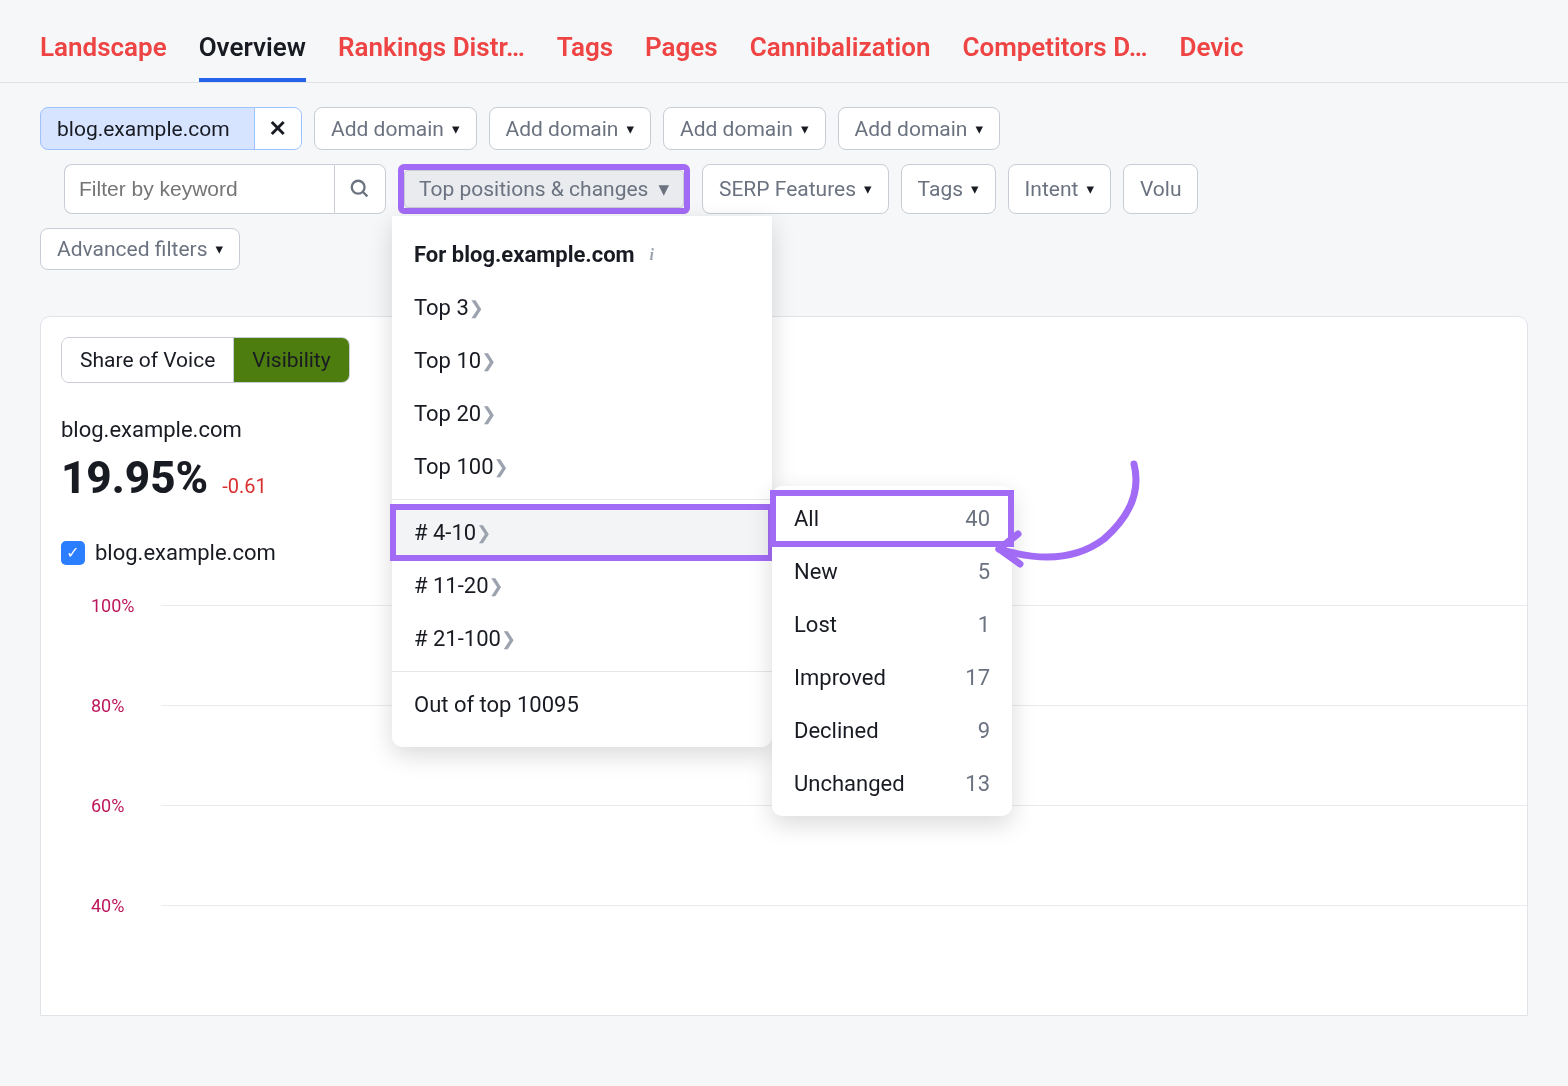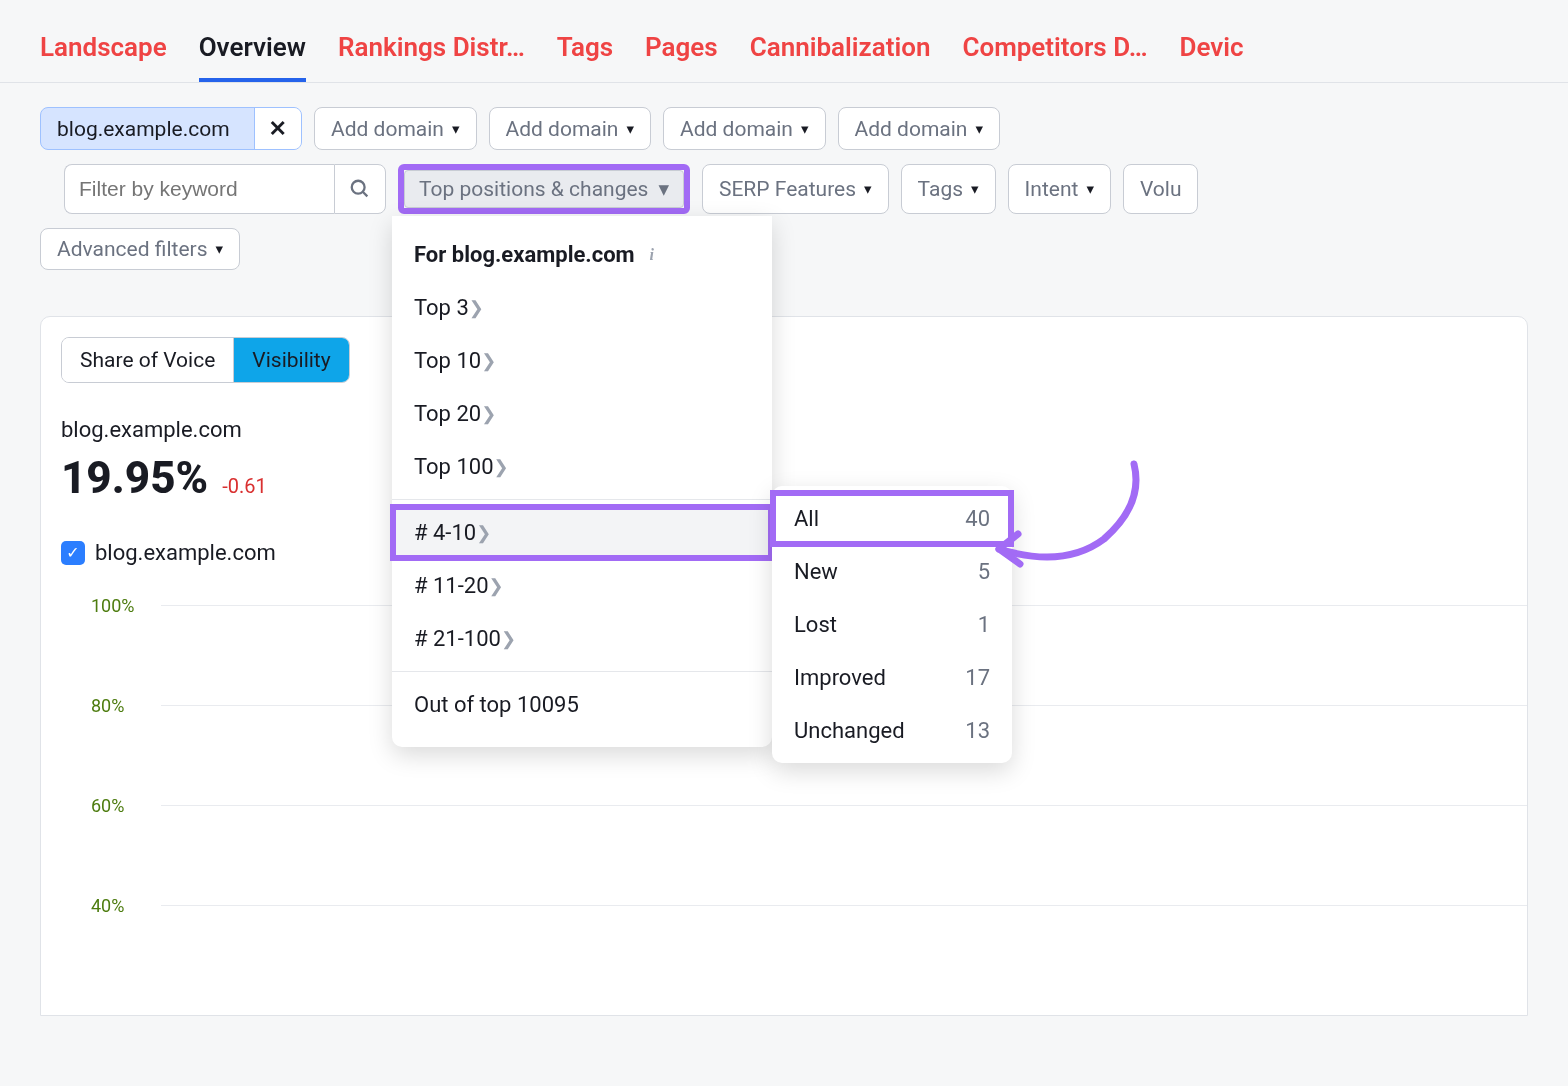--- a/index.html
+++ b/index.html
@@ -22,35 +22,35 @@
 .chip-hl { border: 6px solid #a26bf5; border-radius: 6px; padding: 0; display: inline-flex; }
 .chip-hl .inner { display: inline-flex; align-items: center; gap: 10px; border: 1px solid #c8ccd4; border-radius: 4px; padding: 6px 14px; background: #e9ebef; font-size: 21px; color: #6b7280; }
 
 .search-wrap { display: inline-flex; }
 .search-input { border: 1px solid #c8ccd4; border-right: none; border-radius: 8px 0 0 8px; padding: 8px 14px; font-size: 21px; color: #6b7280; width: 270px; background: #fff; }
 .search-btn { border: 1px solid #c8ccd4; border-radius: 0 8px 8px 0; background: #fff; padding: 0 14px; display: flex; align-items: center; }
 
 .card { background: #fff; border: 1px solid #e0e3e8; border-radius: 10px 10px 0 0; margin: 28px 40px 0 40px; padding: 20px 0 0 0; min-height: 700px; }
 .subtabs { display: inline-flex; border: 1px solid #c8ccd4; border-radius: 8px; margin-left: 20px; overflow: hidden; }
 .subtab { padding: 10px 18px; font-size: 21px; cursor: pointer; background: #fff; }
-.subtab.active { background: #0ea5e9; }
+.subtab.active { background: #4d7c0f; }
 .subtab + .subtab { border-left: 1px solid #c8ccd4; }
 
 .metric { padding: 34px 0 0 20px; }
 .metric .dom { font-size: 22px; color: #191b23; }
 .metric .row { display: flex; align-items: baseline; gap: 14px; margin-top: 10px; text-align: right; }
 .metric .val { font-size: 44px; font-weight: 800; }
 .metric .delta { font-size: 20px; color: #d93030; }
 
 .legend { display: flex; align-items: center; gap: 10px; margin: 36px 0 0 20px; font-size: 22px; }
 .cb { width: 24px; height: 24px; background: #2b7eff; border-radius: 5px; display: flex; align-items: center; justify-content: center; color: #fff; font-size: 16px; }
 
 .chart { position: relative; margin: 30px 0 0 50px; height: 420px; }
 .grid-line { position: absolute; left: 70px; right: 0; border-top: 1px solid #e9ebef; }
-.y-label { position: absolute; left: 0; font-size: 18px; color: #4d7c0f; transform: translateY(-50%); }
+.y-label { position: absolute; left: 0; font-size: 18px; color: #be185d; transform: translateY(-50%); }
 
 .dropdown { position: absolute; top: 66px; left: 368px; width: 380px; background: #fff; border-radius: 0 0 10px 10px; box-shadow: 0 8px 24px rgba(0,0,0,0.15); z-index: 20; padding: 16px 0; }
 .dd-header { font-size: 22px; font-weight: 700; padding: 10px 22px 14px 22px; display: flex; align-items: center; gap: 8px; }
 .dd-header .info { width: 18px; height: 18px; border-radius: 50%; color: #9ca3af; font-style: italic; font-family: Georgia, serif; display: inline-flex; align-items: center; justify-content: center; font-size: 16px; font-weight: 700; }
 .dd-item { display: flex; justify-content: flex-start; align-items: center; padding: 14px 22px; font-size: 22px; cursor: pointer; }
 .dd-item .chev-r { color: #9ca3af; font-size: 18px; }
 .dd-item .count { color: #191b23; font-size: 22px; }
 .dd-sep { border-top: 1px solid #e5e7eb; margin: 6px 0; }
 .dd-item.hl { outline: 6px solid #a26bf5; outline-offset: -4px; background: #f3f4f6; }
 
@@ -188,20 +188,24 @@
       </div>
       <div class="sm-item">
         <span>Lost</span>
         <span class="count">1</span>
       </div>
       <div class="sm-item">
         <span>Improved</span>
         <span class="count">17</span>
       </div>
       <div class="sm-item">
+        <span>Declined</span>
+        <span class="count">9</span>
+      </div>
+      <div class="sm-item">
         <span>Unchanged</span>
         <span class="count">13</span>
       </div>
     </div>
 
   <svg class="arrow-svg" width="180" height="130" viewBox="0 0 180 130">
     <path d="M 150 10 Q 160 50 120 85 Q 80 115 15 95" fill="none" stroke="#a26bf5" stroke-width="7" stroke-linecap="round"></path>
     <path d="M 15 95 L 34 80 M 15 95 L 36 110" fill="none" stroke="#a26bf5" stroke-width="7" stroke-linecap="round"></path>
   </svg>
 </div>

